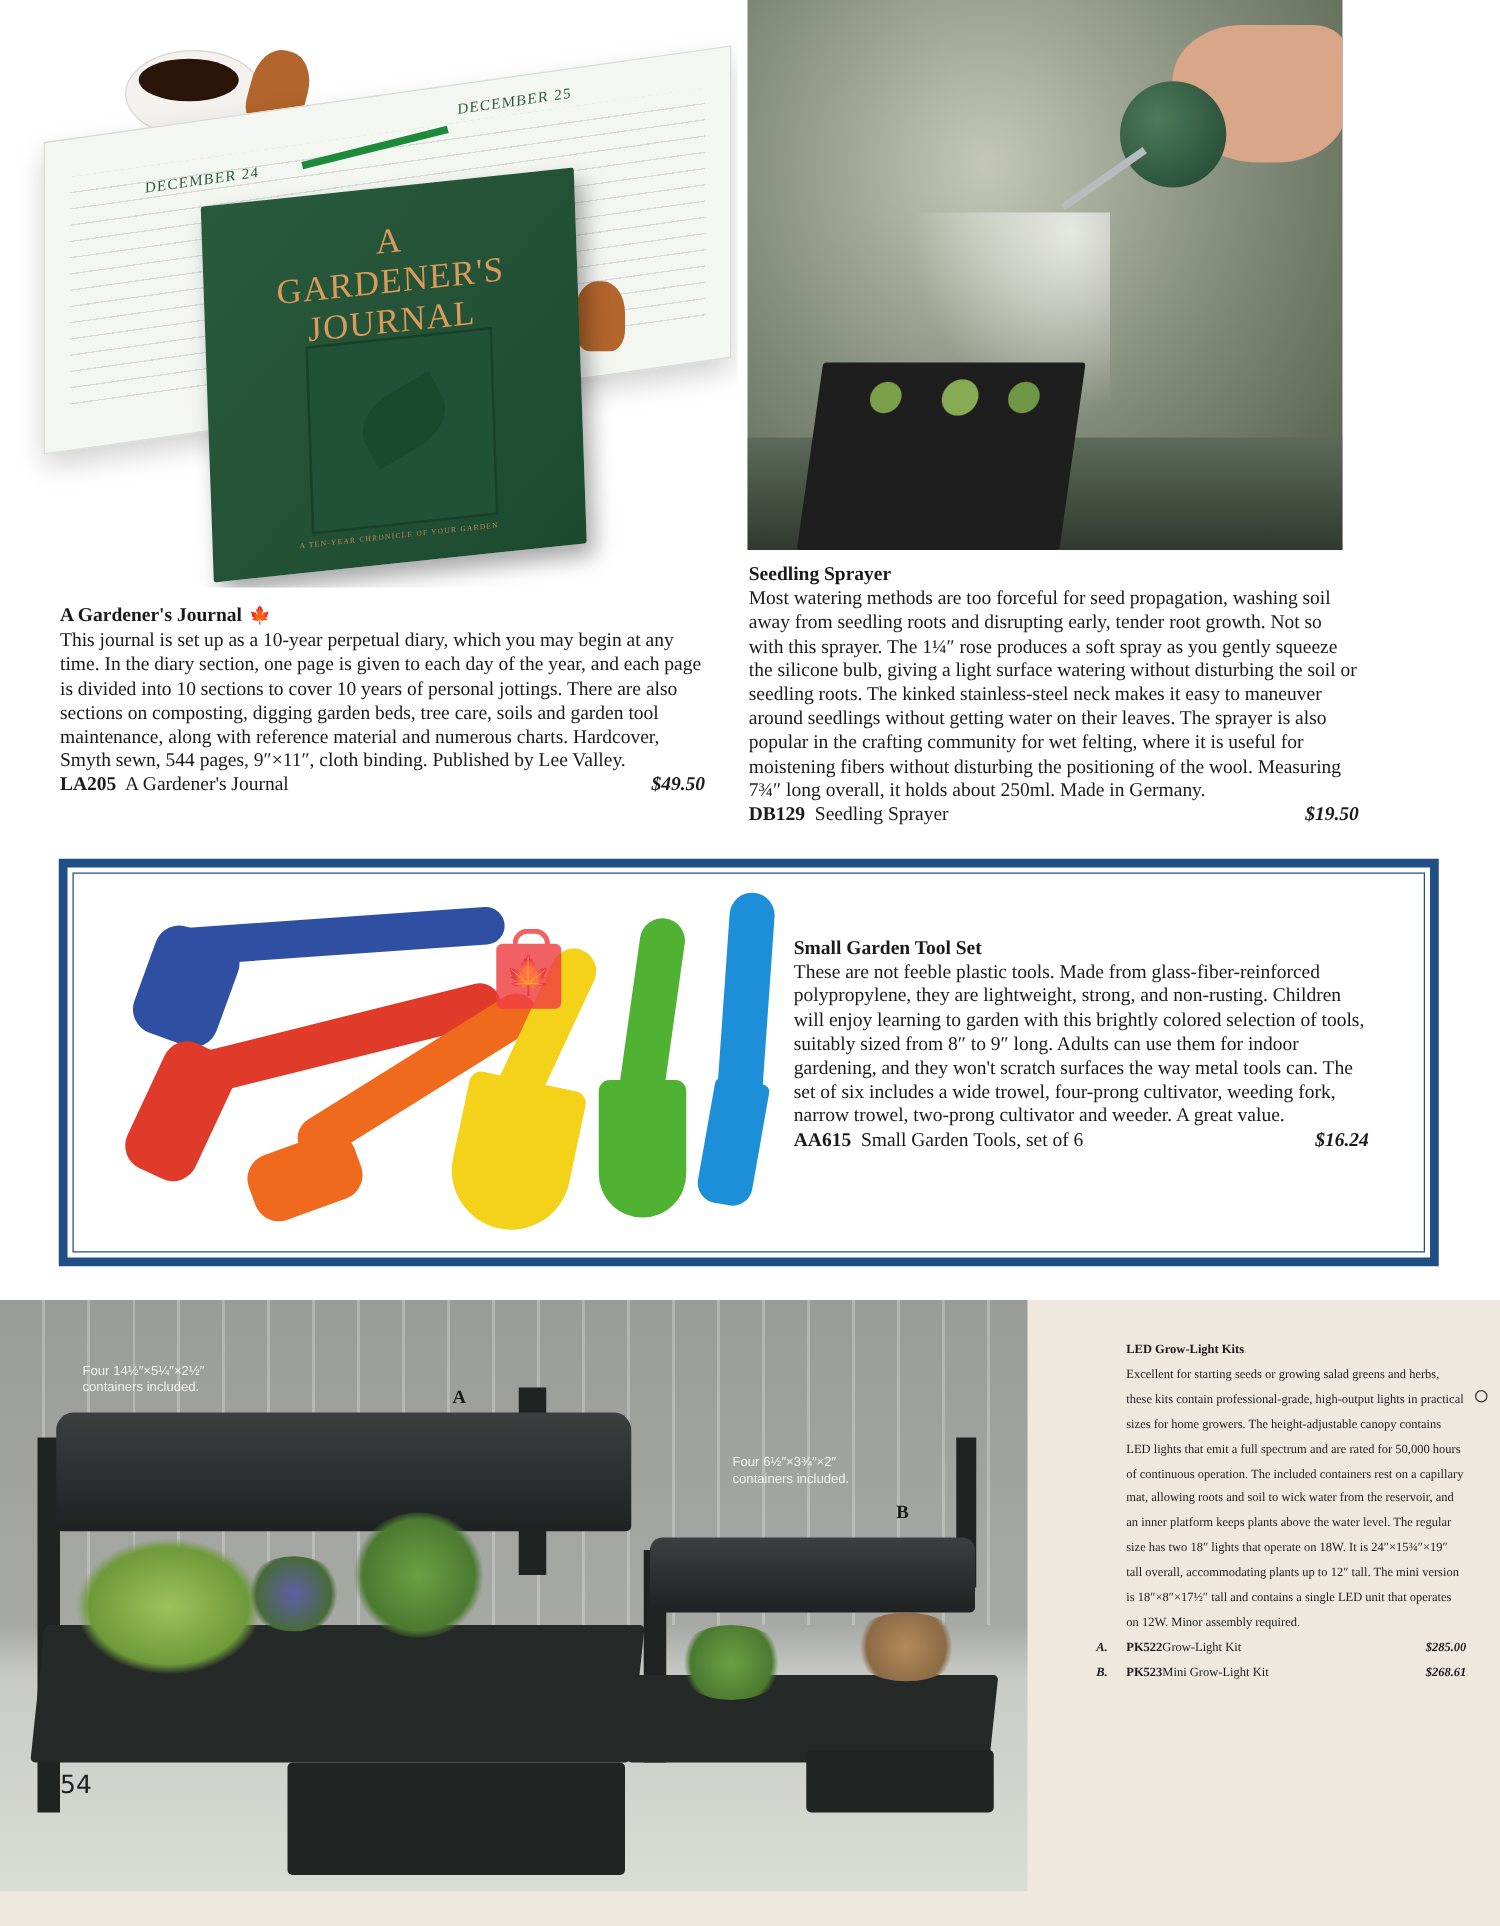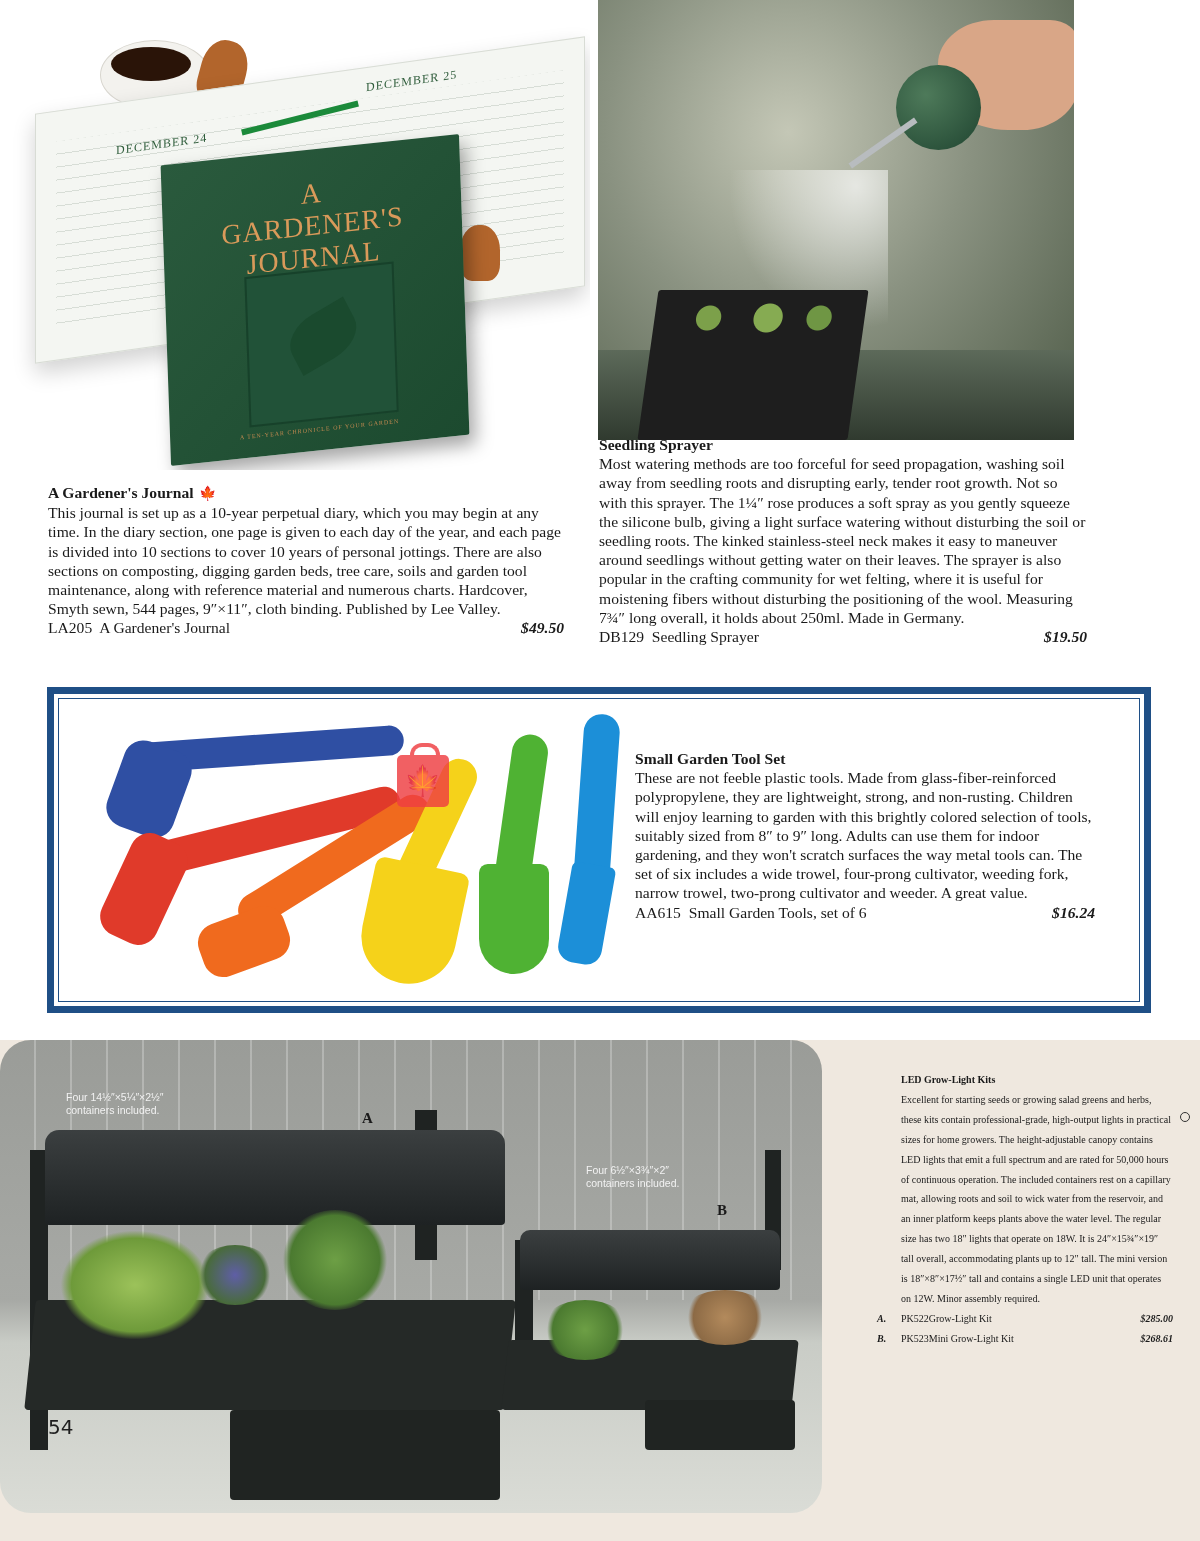--- a/index.html
+++ b/index.html
@@ -36,45 +36,45 @@
     background: radial-gradient(ellipse at 80% 10%, rgba(255,255,255,0.7), rgba(255,255,255,0) 70%); }
   .tray { position: absolute; left: 50px; top: 290px; width: 210px; height: 150px; background: #1e1e1e; transform: skewX(-8deg); border-radius: 3px; }
   .tray .seedlings { position: absolute; left: 20px; top: 8px; width: 170px; height: 40px;
     background: radial-gradient(circle at 20% 50%,#7ca04a 0 12px,transparent 13px), radial-gradient(circle at 55% 50%,#86ab52 0 14px,transparent 15px), radial-gradient(circle at 85% 50%,#6f9644 0 12px,transparent 13px); }
   .ledge { position: absolute; left: 0; top: 350px; width: 476px; height: 90px; background: linear-gradient(#5d6a5a,#303a2f); }
 
   
   .copy { font-size: 15.6px; line-height: 19.2px; }
   .copy .title { font-weight: bold; }
   .copy .order { display: flex; justify-content: space-between; }
-  .copy .sku { font-weight: normal; text-align: center; }
+  .copy .sku { font-weight: bold; text-align: center; }
   .copy .price { font-weight: bold; font-style: italic; }
   .maple { color: #d21f26; font-size: 14px; margin-left: 6px; }
 
   .journal-copy { left: 48px; top: 483px; width: 516px; }
-  .sprayer-copy { left: 599px; top: 435px; width: 488px; }
+  .sprayer-copy { left: 599px; top: 450px; width: 488px; }
 
   
   .toolbox { left: 47px; top: 687px; width: 1104px; height: 326px; border: 7px solid #1f4f86; background: #ffffff; }
   .toolbox-inner { position: absolute; inset: 4px; border: 1.5px solid #1f4f86; }
   .tools-photo { position: absolute; left: 20px; top: 20px; width: 560px; height: 270px; }
   .tool { position: absolute; border-radius: 40px; }
   .tools-copy { left: 635px; top: 749px; width: 460px; }
 
   
   .watermark { left: 397px; top: 745px; height: 72px; display: flex; align-items: center; opacity: 0.82; z-index: 5; }
   .wm-bag { width: 52px; height: 52px; background: #ef3e42; border-radius: 5px; position: relative; margin-right: 4px; }
   .wm-bag::before { content: ""; position: absolute; left: 13px; top: -12px; width: 22px; height: 16px; border: 4px solid #ef3e42; border-bottom: none; border-radius: 12px 12px 0 0; }
   .wm-leaf { position: absolute; left: 0; right: 0; top: 9px; text-align: center; color: #fff; font-size: 30px; line-height: 34px; font-family: "DejaVu Sans", sans-serif; }
   .wm-text { font-family: "DejaVu Sans", sans-serif; font-weight: bold; font-size: 34px; color: #2a2a2a; letter-spacing: -0.5px; }
 
   
   .grow-bg { left: 0; top: 1040px; width: 1200px; height: 501px; background: #efe8df; }
   .grow-photo { left: 0; top: 1040px; width: 822px; height: 473px; overflow: hidden;
-    background: linear-gradient(to bottom, #9a9c98 0%, #a7a9a5 55%, #c9ccc6 64%, #dadcd6 100%); border-radius: 31px; }
+    background: linear-gradient(to bottom, #9a9c98 0%, #a7a9a5 55%, #c9ccc6 64%, #dadcd6 100%); }
   .grow-photo .wall { position: absolute; inset: 0 0 45% 0;
     background: repeating-linear-gradient(to right, transparent 0 34px, rgba(255,255,255,0.25) 34px 36px); }
   .canopy-a { position: absolute; left: 45px; top: 90px; width: 460px; height: 95px; background: linear-gradient(#3b3f40,#1e2223); border-radius: 14px 14px 4px 4px; }
   .post { position: absolute; background: #1f2322; }
   .tray-a { position: absolute; left: 30px; top: 260px; width: 480px; height: 110px; background: #252927; transform: skewX(-6deg); border-radius: 4px; }
   .plant { position: absolute; border-radius: 50%; }
   .canopy-b { position: absolute; left: 520px; top: 190px; width: 260px; height: 60px; background: linear-gradient(#3b3f40,#1e2223); border-radius: 10px 10px 4px 4px; }
   .tray-b { position: absolute; left: 505px; top: 300px; width: 290px; height: 70px; background: #252927; transform: skewX(-6deg); border-radius: 4px; }
   .res { position: absolute; background: #202422; border-radius: 4px; }
   .photo-caption { position: absolute; font-family: "Liberation Sans", sans-serif; font-size: 10.5px; line-height: 13px; color: #f2f2f2; }

